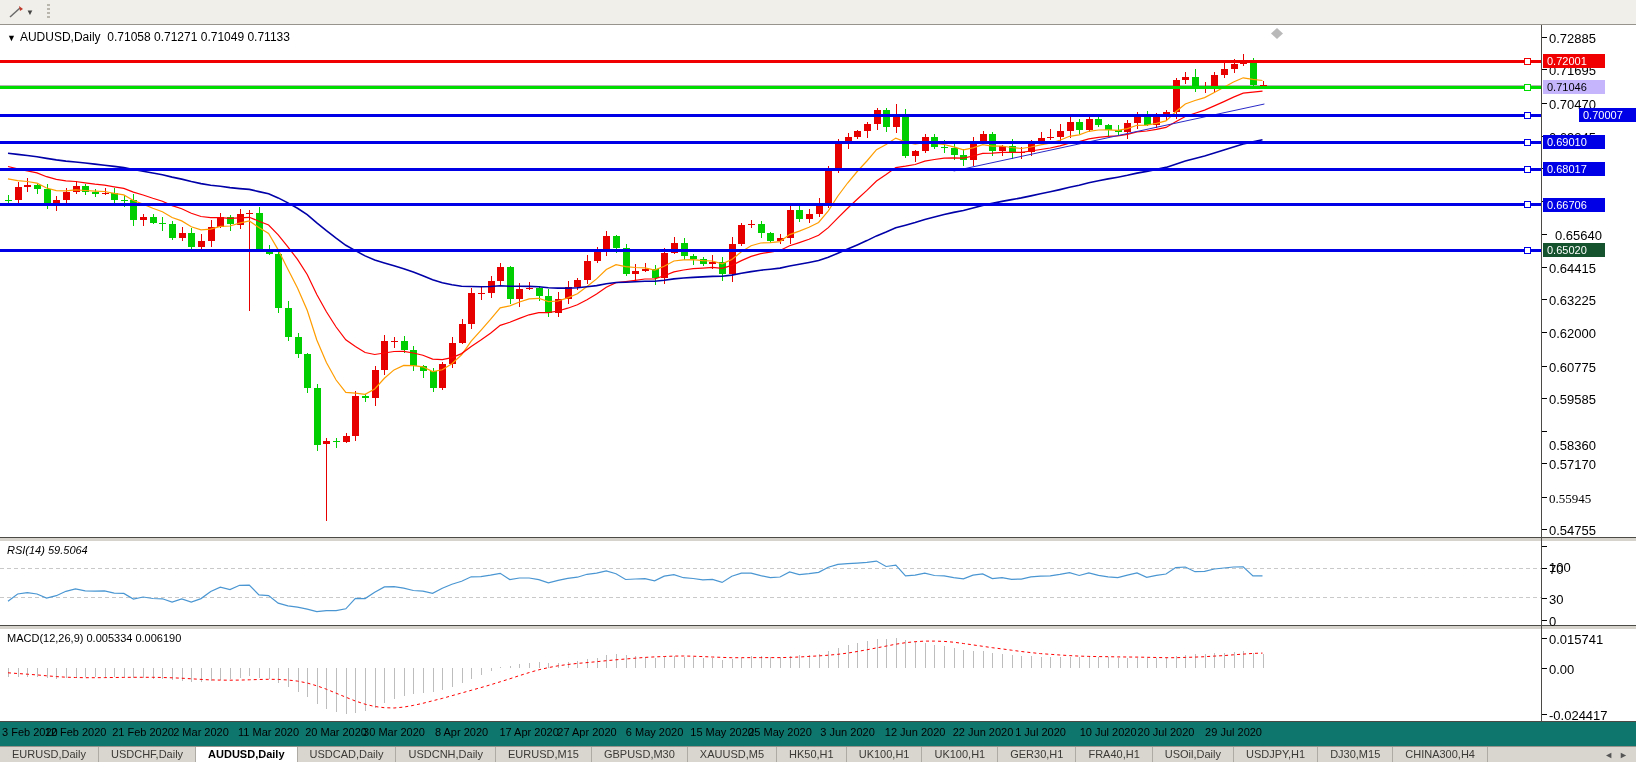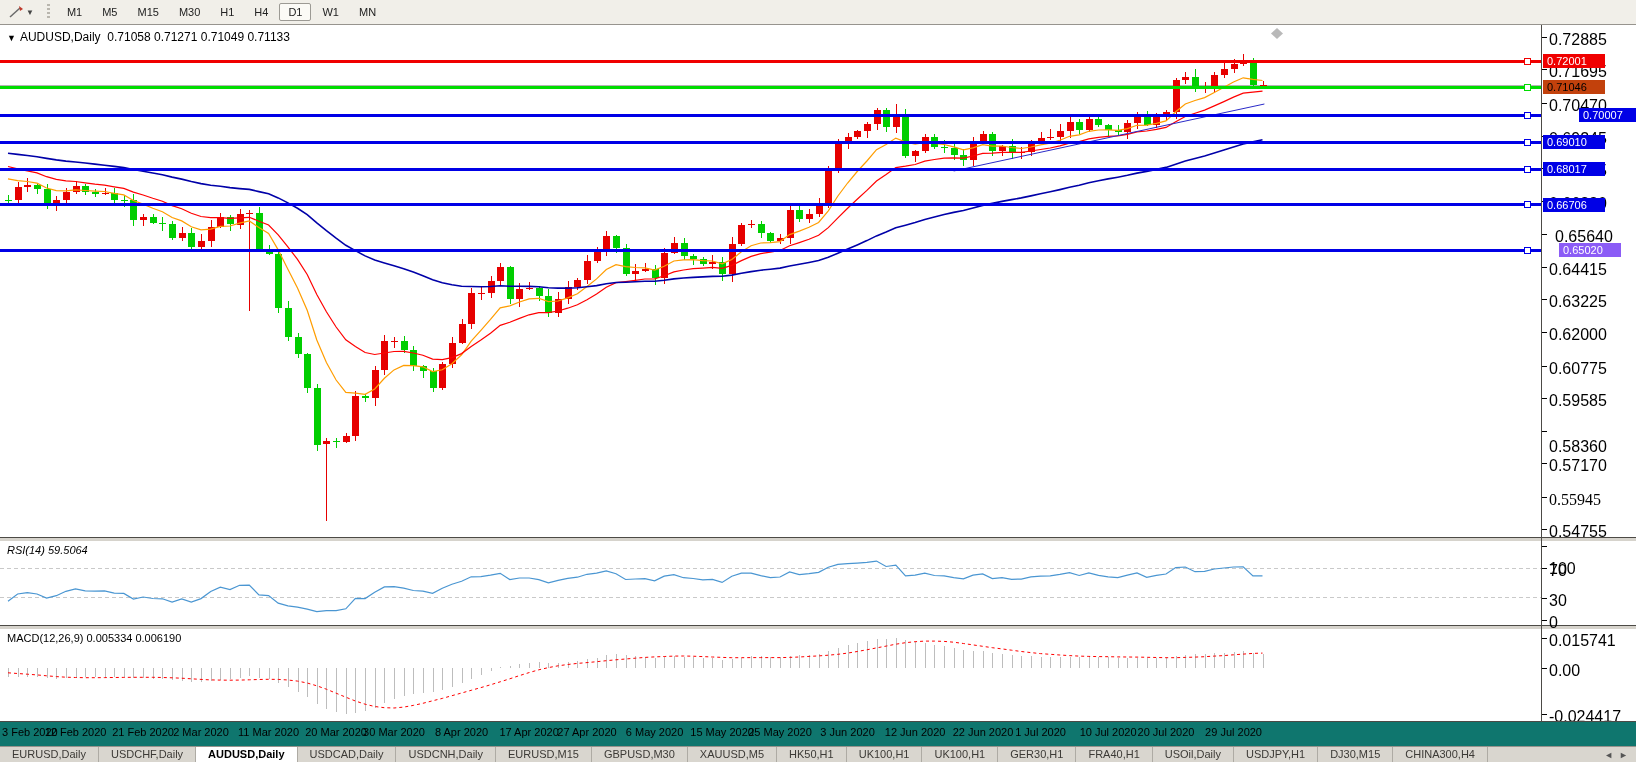--- a/index.html
+++ b/index.html
@@ -9,21 +9,21 @@
            border-bottom:1px solid #97948e;display:flex;align-items:center;}
   #tool-icon{display:flex;align-items:center;margin-left:5px;padding:1px 3px;cursor:pointer;}
   #tool-icon .caret{font-size:8px;color:#444;margin-left:2px;}
   .grip{width:7px;height:16px;margin:0 6px 0 8px;
         background:repeating-linear-gradient(to bottom,#b9b6ae 0 2px,transparent 2px 4px);
         background-size:3px 100%;background-repeat:no-repeat;background-position:center;}
   #tf-bar{display:flex;align-items:center;gap:2px;}
   .tf-btn{padding:2px 8px;font-size:11px;color:#222;border:1px solid transparent;border-radius:2px;cursor:pointer;}
   .tf-btn.active{background:#fbfaf6;border:1px solid #9c9a94;}
   svg.panel{position:absolute;left:0;background:transparent;}
-  .ticklbl{position:absolute;font-size:16px;color:#000;white-space:nowrap;}
+  .ticklbl{position:absolute;font-size:13px;color:#000;white-space:nowrap;}
   .tickdash{position:absolute;width:5px;height:1px;background:#000;}
   .badge{position:absolute;left:1543px;width:58px;height:14px;line-height:14px;
          font-size:11px;padding-left:4px;}
   #chart-title{position:absolute;left:7px;top:30px;font-size:12px;color:#000;}
   #chart-title .tri{font-size:9px;margin-right:4px;}
   #rsi-label{position:absolute;left:7px;top:544px;font-size:11px;color:#000;font-style:italic;}
   #macd-label{position:absolute;left:7px;top:632px;font-size:11px;color:#000;}
   .hline{position:absolute;left:0;width:1636px;height:1px;background:#4c4a46;}
   .strip{position:absolute;left:0;width:1636px;height:3px;background:#d6d3cc;}
   #vline{position:absolute;left:1541px;top:25px;width:1px;height:721px;background:#4c4a46;}
@@ -44,31 +44,20 @@
 
   <div id="toolbar">
     <span id="tool-icon">
       <svg width="16" height="14" viewBox="0 0 16 14">
         <line x1="2" y1="12" x2="12" y2="3" stroke="#6a6a6a" stroke-width="1.5"></line>
         <path d="M11 1 L15 4 L12 6 Z" fill="#c0392b"></path>
       </svg>
       <span class="caret">▼</span>
     </span>
     <span class="grip"></span>
-    <span id="tf-bar">
-        <span class="tf-btn">M1</span>
-        <span class="tf-btn">M5</span>
-        <span class="tf-btn">M15</span>
-        <span class="tf-btn">M30</span>
-        <span class="tf-btn">H1</span>
-        <span class="tf-btn">H4</span>
-        <span class="tf-btn active">D1</span>
-        <span class="tf-btn">W1</span>
-        <span class="tf-btn">MN</span>
-      </span>
   </div>
 
   <svg id="main-svg" class="panel" style="top:25px" width="1541" height="512">
       <line x1="0" y1="60.0" x2="1541" y2="60.0" stroke="#b4b4b4" stroke-width="1" shape-rendering="crispEdges"></line>
       <line x1="8" y1="170.0" x2="8" y2="179.5" stroke="#00ce00" stroke-width="1" shape-rendering="crispEdges"></line>
       <rect x="5" y="174.5" width="7" height="1.0" fill="#00ce00" shape-rendering="crispEdges"></rect>
       <line x1="18" y1="157.2" x2="18" y2="179.9" stroke="#e60000" stroke-width="1" shape-rendering="crispEdges"></line>
       <rect x="15" y="162.3" width="7" height="12.8" fill="#e60000" shape-rendering="crispEdges"></rect>
       <line x1="27" y1="152.9" x2="27" y2="166.8" stroke="#e60000" stroke-width="1" shape-rendering="crispEdges"></line>
       <rect x="24" y="159.5" width="7" height="2.7" fill="#e60000" shape-rendering="crispEdges"></rect>
@@ -585,26 +574,26 @@
     <div class="ticklbl" style="left: 1549px; top: 391.943px;">0.59585</div>
     <div class="tickdash" style="left: 1542px; top: 431.181px;"></div>
     <div class="ticklbl" style="left: 1549px; top: 438px;">0.58360</div>
     <div class="tickdash" style="left: 1542px; top: 463.47px;"></div>
     <div class="ticklbl" style="left: 1549px; top: 457.47px;">0.57170</div>
     <div class="tickdash" style="left: 1542px; top: 496.707px;"></div>
     <div class="ticklbl" style="left: 1549px; top: 490.707px; font-family: Liberation Serif, serif;">0.55945</div>
     <div class="tickdash" style="left: 1542px; top: 528.996px;"></div>
     <div class="ticklbl" style="left: 1549px; top: 522.996px;">0.54755</div>
     <div class="badge" style="top: 54.0598px; background: rgb(240, 0, 0); color: rgb(255, 255, 255);">0.72001</div>
-    <div class="badge" style="top: 79.9718px; background: #c2410c; color: rgb(0, 0, 0);">0.71046</div>
+    <div class="badge" style="top: 79.9718px; background: #c4b5fd; color: rgb(0, 0, 0);">0.71046</div>
     <div class="badge" style="top: 108.163px; background: rgb(0, 0, 230); color: rgb(255, 255, 255); margin-left: 36px;">0.70007</div>
     <div class="badge" style="top: 135.215px; background: rgb(0, 0, 230); color: rgb(255, 255, 255);">0.69010</div>
     <div class="badge" style="top: 162.158px; background: rgb(0, 0, 230); color: rgb(255, 255, 255);">0.68017</div>
     <div class="badge" style="top: 197.729px; background: rgb(0, 0, 230); color: rgb(255, 255, 255);">0.66706</div>
-    <div class="badge" style="top: 243.475px; background: #8b5cf6; color: rgb(255, 255, 255); margin-left: 16px;">0.65020</div>
+    <div class="badge" style="top: 243.475px; background: #14532d; color: rgb(255, 255, 255);">0.65020</div>
     <div class="tickdash" style="left: 1542px; top: 546px;"></div>
     <div class="ticklbl" style="left: 1549px; top: 540px; margin-top: 20px;">100</div>
     <div class="tickdash" style="left: 1542px; top: 568.2px;"></div>
     <div class="ticklbl" style="left: 1549px; top: 562.2px;">70</div>
     <div class="tickdash" style="left: 1542px; top: 597.8px;"></div>
     <div class="ticklbl" style="left: 1549px; top: 591.8px;">30</div>
     <div class="tickdash" style="left: 1542px; top: 620px;"></div>
     <div class="ticklbl" style="left: 1549px; top: 614px;">0</div>
     <div class="tickdash" style="left: 1542px; top: 638px;"></div>
     <div class="tickdash" style="left: 1542px; top: 668px;"></div>

